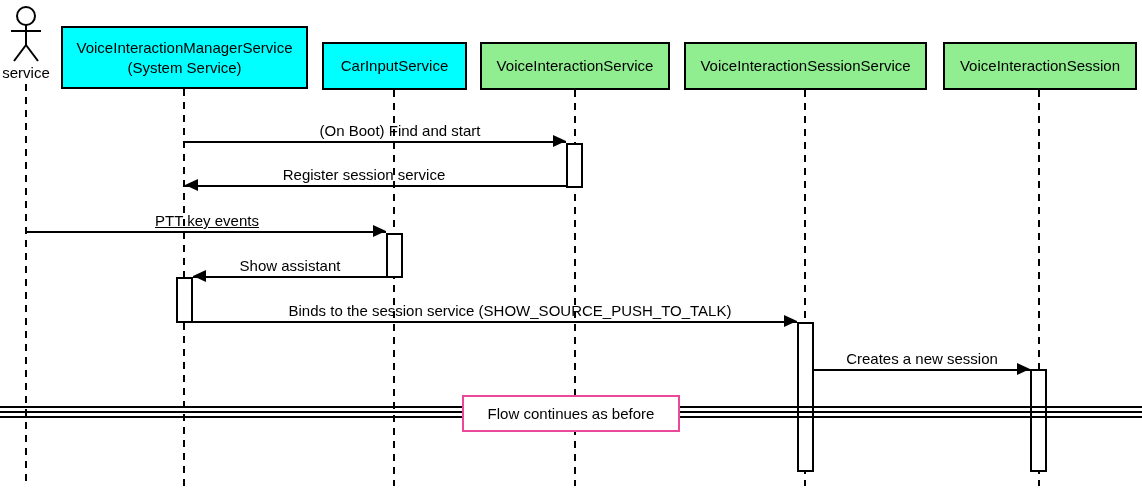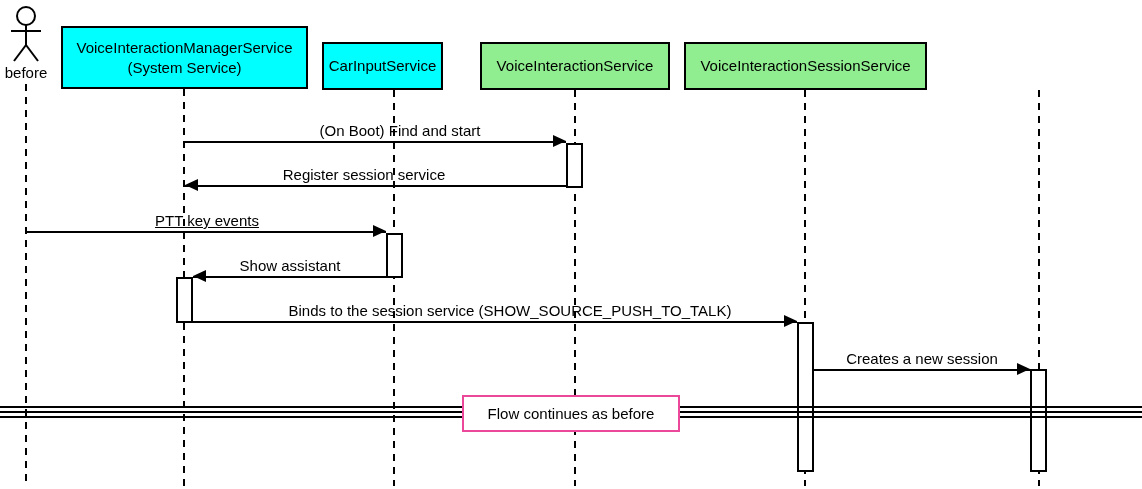--- a/index.html
+++ b/index.html
@@ -48,34 +48,37 @@
   <div class="lifeline" style="left:804px;top:90px;height:396px;"></div>
   <div class="lifeline" style="left:1038px;top:90px;height:396px;"></div>
 
   <svg style="position:absolute;left:6px;top:5px;" width="40" height="58" viewBox="0 0 40 58">
     <circle cx="20" cy="11" r="9" fill="none" stroke="#000" stroke-width="2"></circle>
     <line x1="20" y1="20" x2="20" y2="40" stroke="#000" stroke-width="2"></line>
     <line x1="5" y1="26" x2="35" y2="26" stroke="#000" stroke-width="2"></line>
     <line x1="20" y1="40" x2="8" y2="56" stroke="#000" stroke-width="2"></line>
     <line x1="20" y1="40" x2="32" y2="56" stroke="#000" stroke-width="2"></line>
   </svg>
-  <div class="actor-label" style="left:26px;top:64px;">before</div>
+  <div class="actor-label" style="left:26px;top:64px;">service</div>
 
   <div class="pbox" style="left: 61px; top: 26px; width: 247px; height: 63px; background-color: rgb(0, 255, 255);">
     <span>VoiceInteractionManagerService</span>
     <span>(System Service)</span>
   </div>
-  <div class="pbox" style="left: 322px; top: 42px; width: 121px; height: 48px; background-color: rgb(0, 255, 255);">
+  <div class="pbox" style="left: 322px; top: 42px; width: 145px; height: 48px; background-color: rgb(0, 255, 255);">
     <span>CarInputService</span>
   </div>
   <div class="pbox" style="left: 684px; top: 42px; width: 243px; height: 48px; background-color: rgb(144, 238, 144);">
     <span>VoiceInteractionSessionService</span>
   </div>
   <div class="pbox" style="left: 480px; top: 42px; width: 190px; height: 48px; background-color: rgb(144, 238, 144);">
     <span>VoiceInteractionService</span>
+  </div>
+  <div class="pbox" style="left: 943px; top: 42px; width: 194px; height: 48px; background-color: rgb(144, 238, 144);">
+    <span>VoiceInteractionSession</span>
   </div>
 
   <div class="act" style="left:566px;top:143px;height:45px;"></div>
   <div class="act" style="left:386px;top:233px;height:45px;"></div>
   <div class="act" style="left:176px;top:277px;height:46px;"></div>
   <div class="act" style="left:797px;top:322px;height:150px;"></div>
   <div class="act" style="left:1030px;top:369px;height:103px;"></div>
 
   <div>
     <div class="mlabel" style="left:400px;top:122px;">(On Boot) Find and start</div>

